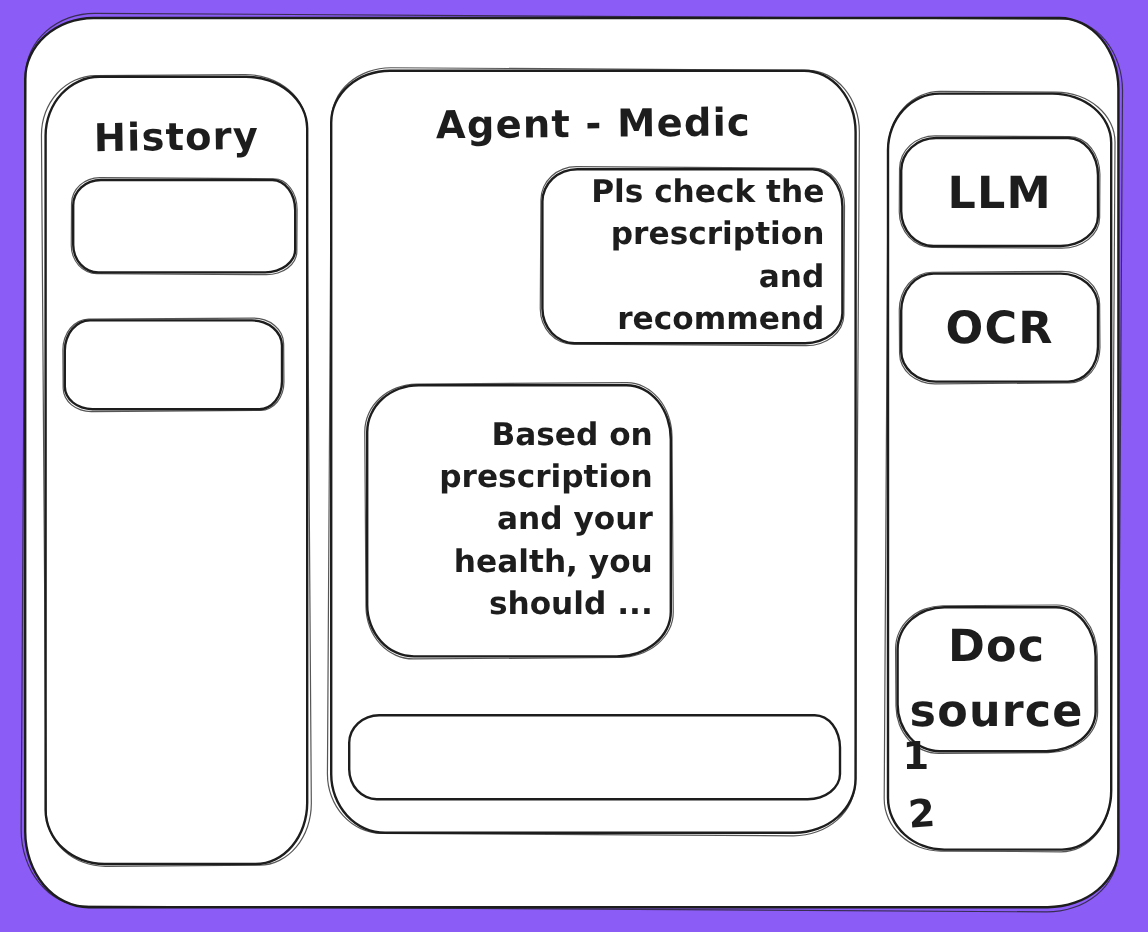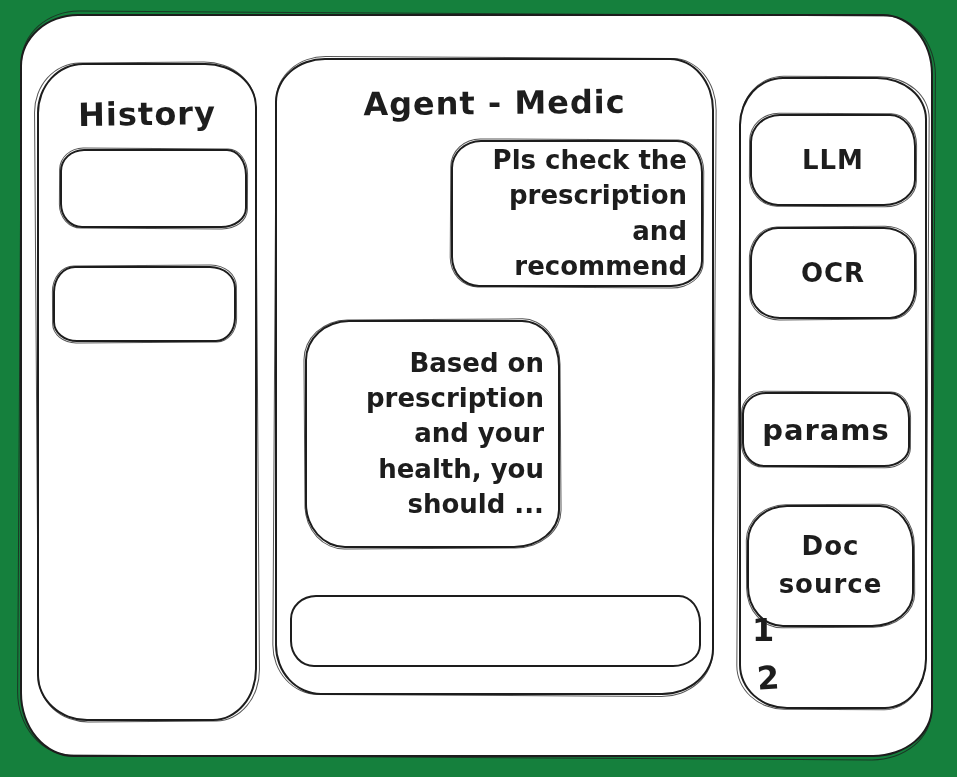--- a/index.html
+++ b/index.html
@@ -4,21 +4,21 @@
 <style>
   html, body {
     margin: 0;
     padding: 0;
     background: #ffffff;
   }
   .canvas {
     position: relative;
     width: 957px;
     height: 777px;
-    background: #15803d;
+    background: #8b5cf6;
     font-family: "DejaVu Sans", "Liberation Sans", sans-serif;
     color: #1d1d1d;
     overflow: hidden;
   }
   
   .sk {
     position: absolute;
     background: #ffffff;
     border: 2.6px solid #1d1d1d;
     box-sizing: border-box;
@@ -111,21 +111,21 @@
   .tools-panel {
     left: 717px; top: 61px;
     width: 188px; height: 632px;
     border-radius: 44px 50px 42px 48px / 48px 42px 50px 44px;
   }
   .tool-btn {
     display: flex;
     align-items: center;
     justify-content: center;
     text-align: center;
-    font-size: 26px;
+    font-size: 37px;
     font-weight: bold;
     letter-spacing: 1px;
     cursor: default;
   }
   .tool-llm {
     left: 9px; top: 35px;
     width: 166px; height: 92px;
     border-radius: 30px 26px 32px 28px / 28px 32px 26px 30px;
   }
   .tool-ocr {
@@ -170,20 +170,19 @@
     <main class="sk chat-panel">
       <div class="panel-title">Agent - Medic</div>
       <div class="sk bubble bubble-user">Pls check the prescription and recommend</div>
       <div class="sk alt bubble bubble-agent">Based on prescription and your health, you should ...</div>
       <input class="sk chat-input" type="text" placeholder="" style="">
     </main>
 
     <aside class="sk tools-panel">
       <div class="sk tool-btn tool-llm">LLM</div>
       <div class="sk alt tool-btn tool-ocr">OCR</div>
-      <div class="sk tool-btn tool-params">params</div>
       <div class="sk alt tool-btn tool-docsource">Doc source</div>
       <div class="doc-num doc-num-1">1</div>
       <div class="doc-num doc-num-2">2</div>
     </aside>
 
   </div>
 </div>
 
 </body></html>

